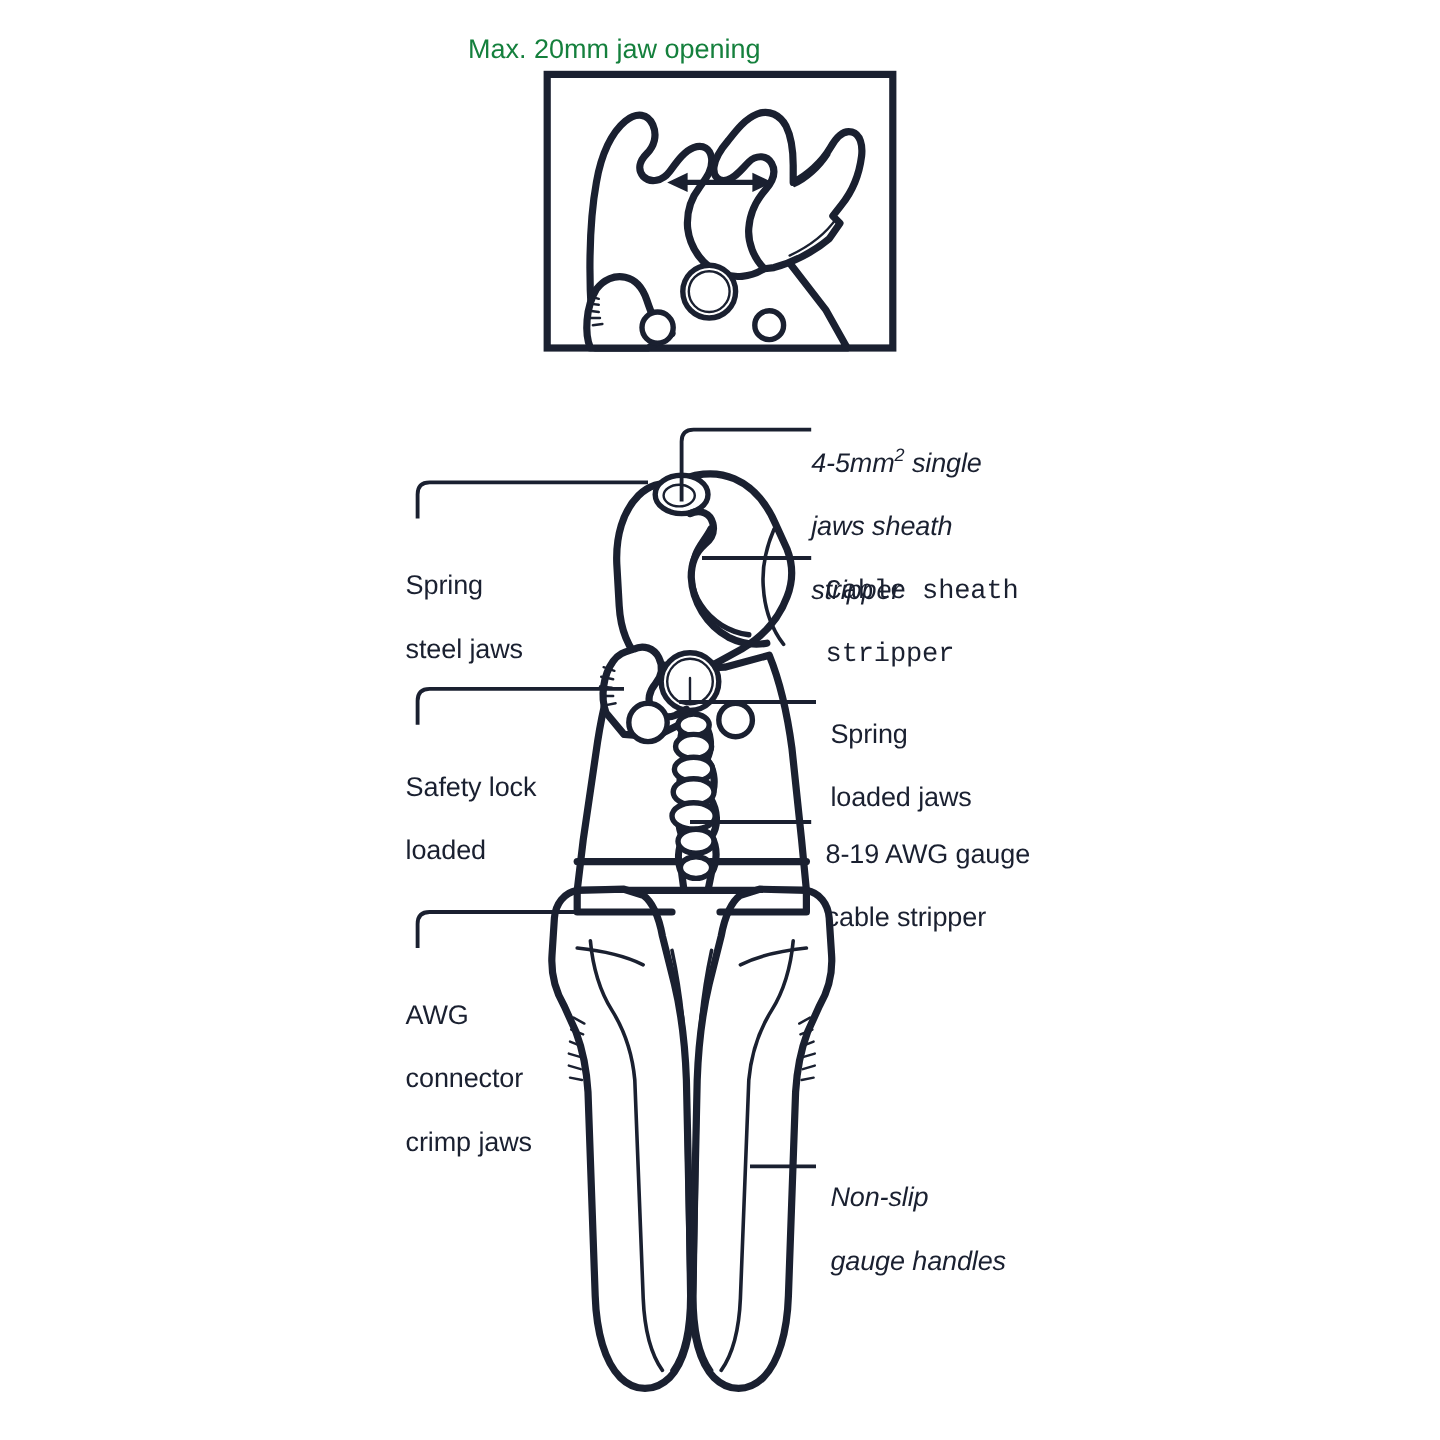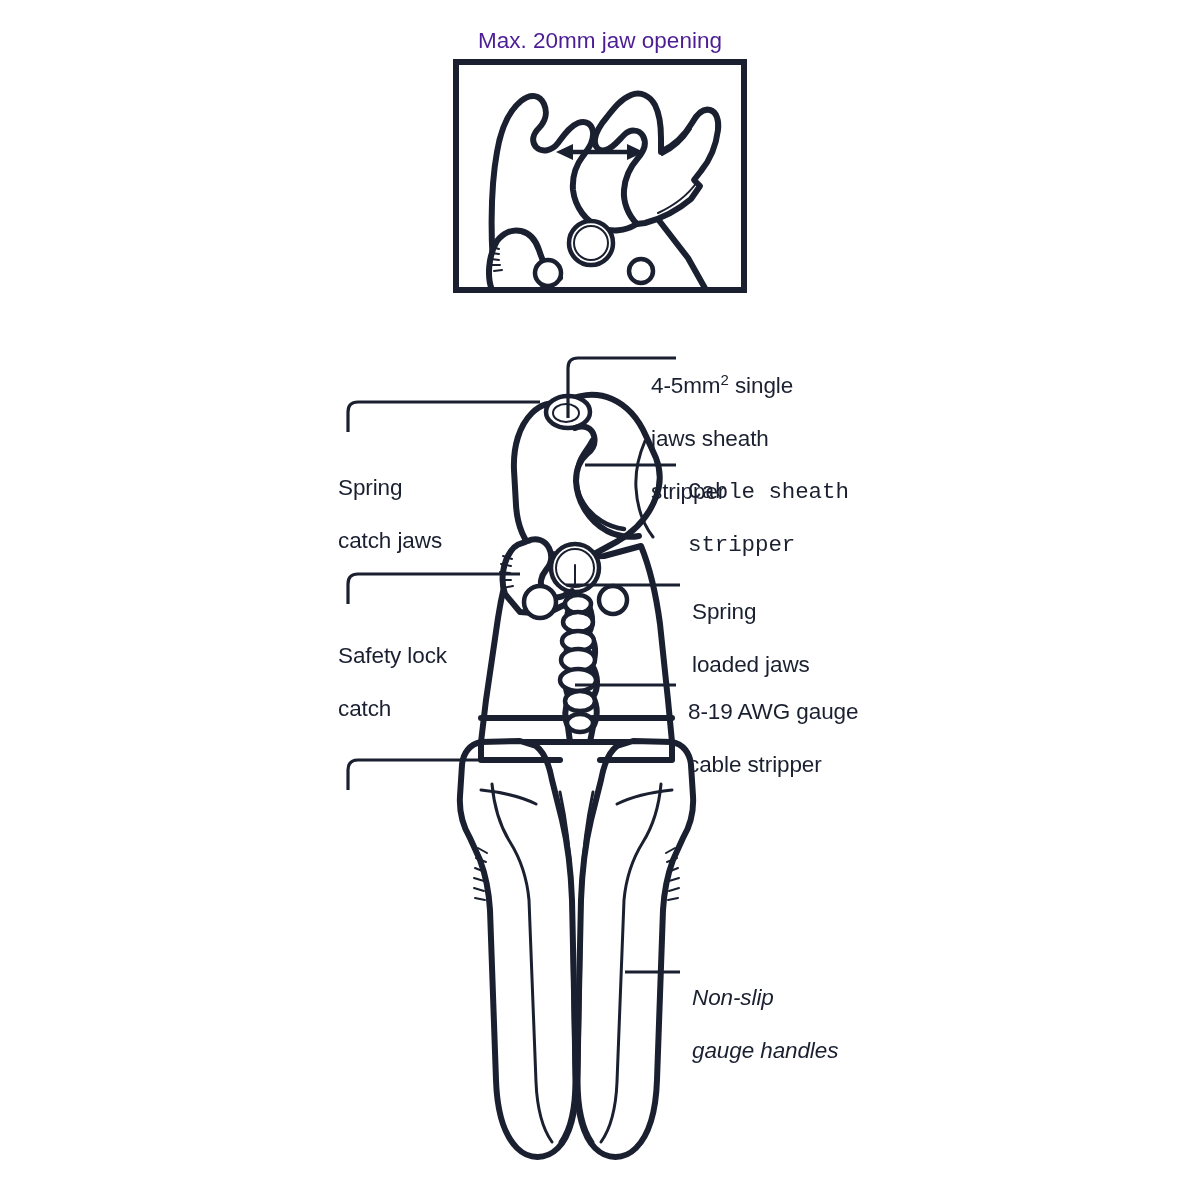--- a/index.html
+++ b/index.html
@@ -64,22 +64,21 @@
     line-height: 26.5px;
     color: #1a2030;
     white-space: pre-line;
     letter-spacing: -0.1px;
   }
   .inset-title {
     position: absolute;
     font-family: "Liberation Sans", sans-serif;
     font-size: 22.5px;
     line-height: 26.5px;
-    color: #4c1d95;
-    text-align: center;
+    color: #15803d;
     width: 420px;
     left: 390px;
     top: 28px;
   }
   .sup { font-size: 15px; vertical-align: super; line-height: 0; }
 </style>
 </head>
 <body>
 
 <div id="diagram-root">
@@ -312,21 +311,21 @@
       <path class="leader" d="M 676 465 L 585 465"></path>
       <path class="leader" d="M 680 585 L 566 585"></path>
       <path class="leader" d="M 676 685 L 575 685"></path>
       <path class="leader" d="M 680 972 L 625 972"></path>
       <path class="leader" d="M 348 432 L 348 412 Q 348 402 358 402 L 540 402"></path>
       <path class="leader" d="M 348 604 L 348 584 Q 348 574 358 574 L 520 574"></path>
       <path class="leader" d="M 348 790 L 348 770 Q 348 760 358 760 L 560 760"></path>
     </g>
   </svg>
 
-  <div class="label-text" style="left:651px; top:346px; width:210px;">
+  <div class="label-text" style="left:676px; top:346px; width:210px;font-style:italic;">
     <div>4-5mm<span class="sup">2</span> single</div>
     <div>jaws sheath</div>
     <div>stripper</div>
   </div>
 
   <div class="label-text" style="left:688px; top:452px; width:210px;font-family:Liberation Mono, monospace;">
     <div>Cable sheath</div>
     <div>stripper</div>
   </div>
 
@@ -340,22 +339,27 @@
     <div>cable stripper</div>
   </div>
 
   <div class="label-text" style="left:692px; top:958px; width:210px;font-style:italic;">
     <div>Non-slip</div>
     <div>gauge handles</div>
   </div>
 
   <div class="label-text" style="left:338px; top:448px; width:200px;">
     <div>Spring</div>
-    <div>catch jaws</div>
+    <div>steel jaws</div>
   </div>
 
   <div class="label-text" style="left:338px; top:616px; width:200px;">
     <div>Safety lock</div>
-    <div>catch</div>
-  </div>
-
+    <div>loaded</div>
+  </div>
+
+  <div class="label-text" style="left:338px; top:806px; width:200px;">
+    <div>AWG</div>
+    <div>connector</div>
+    <div>crimp jaws</div>
+  </div>
 
 </div>
 
 </body></html>

